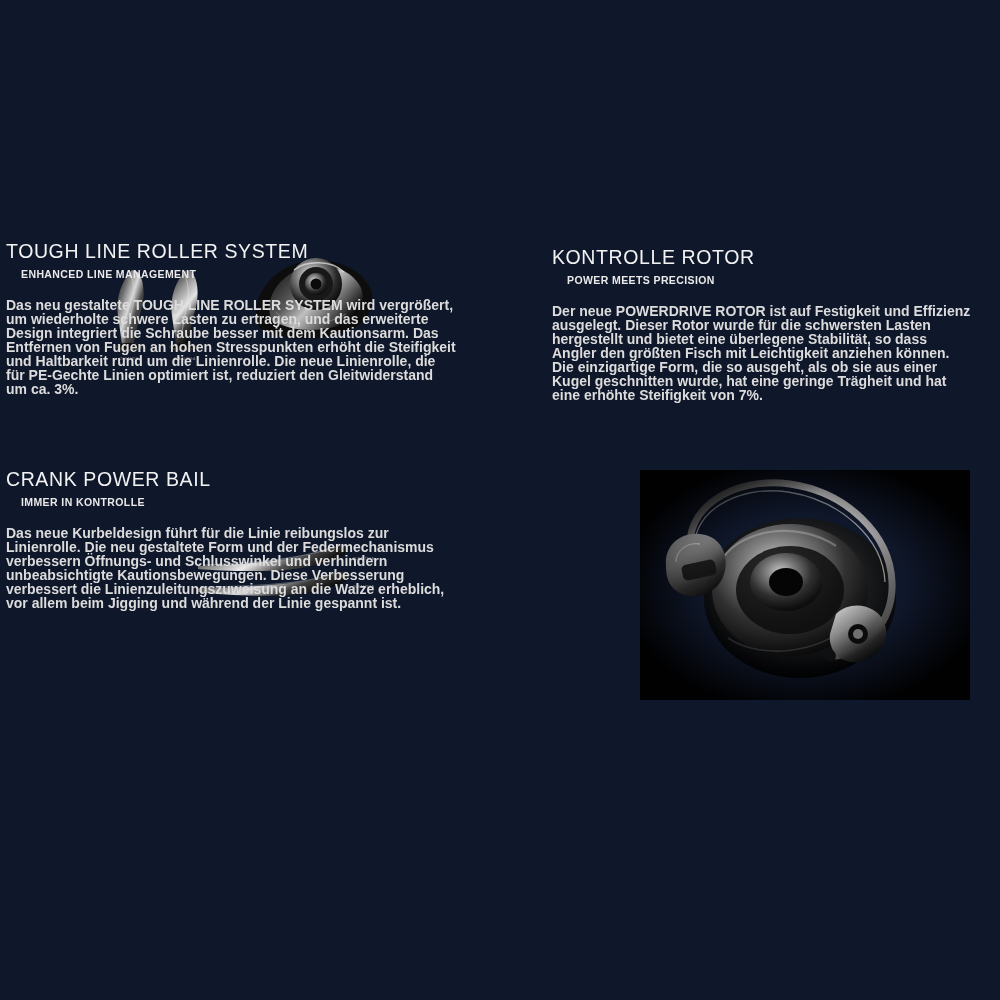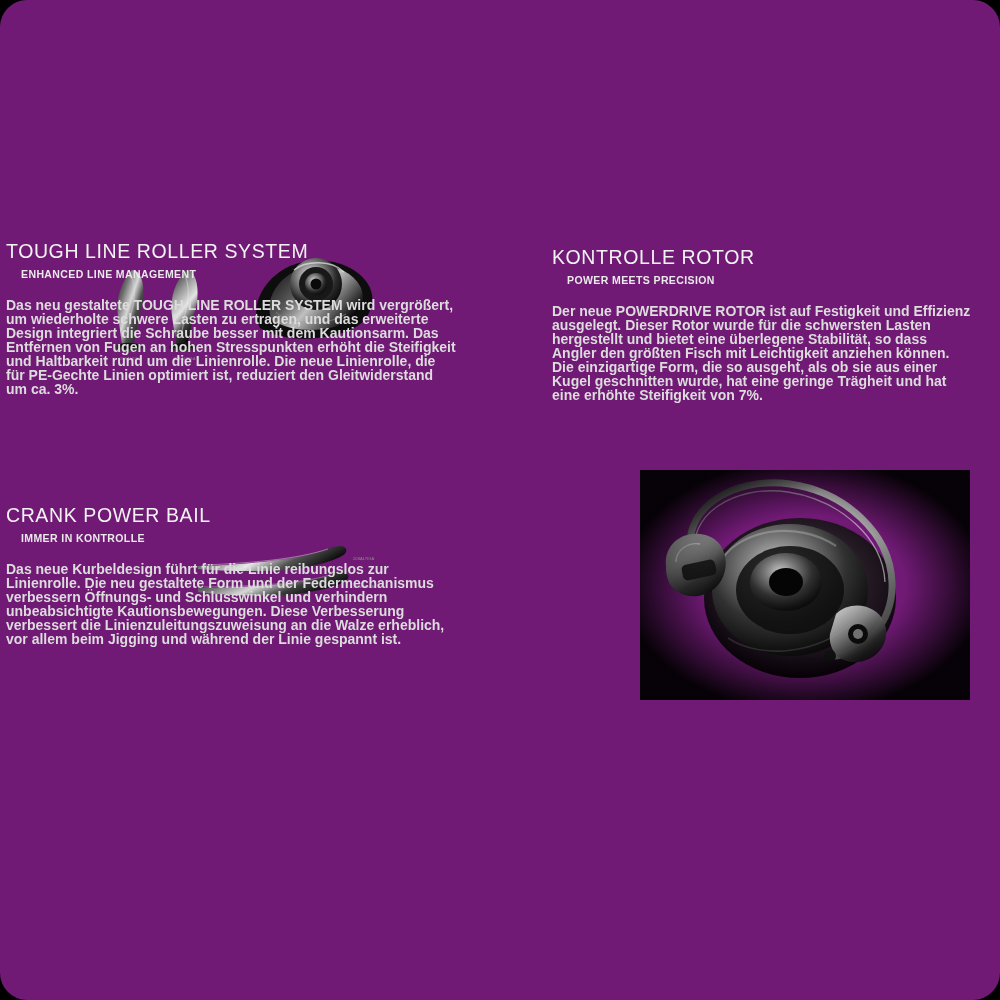--- a/index.html
+++ b/index.html
@@ -11,22 +11,21 @@
     width: 1000px;
     height: 1000px;
     overflow: hidden;
     font-family: "Liberation Sans", sans-serif;
     color: #e9e9e9;
     position: relative;
   }
   .page {
     position: absolute;
     inset: 0;
-    background: #701a75;
-    border-radius: 27px;
+    background: #0f172a;
   }
 
   
   .col-left {
     position: absolute;
     left: 6px;
     top: 240px;
     width: 450px;
   }
   .col-right {
@@ -264,21 +263,21 @@
   </div>
 
   <div class="col-left">
 
     <section>
       <h2 class="block-title">TOUGH LINE ROLLER SYSTEM</h2>
       <div class="block-sub">ENHANCED LINE MANAGEMENT</div>
       <p class="body">Das neu gestaltete TOUGH LINE ROLLER SYSTEM wird vergrößert, um wiederholte schwere Lasten zu ertragen, und das erweiterte Design integriert die Schraube besser mit dem Kautionsarm. Das Entfernen von Fugen an hohen Stresspunkten erhöht die Steifigkeit und Haltbarkeit rund um die Linienrolle. Die neue Linienrolle, die für PE-Gechte Linien optimiert ist, reduziert den Gleitwiderstand um ca. 3%.</p>
     </section>
 
-    <section style="margin-top:108px;">
+    <section style="margin-top:72px;">
       <h2 class="block-title">CRANK POWER BAIL</h2>
       <div class="block-sub">IMMER IN KONTROLLE</div>
       <p class="body">Das neue Kurbeldesign führt für die Linie reibungslos zur Linienrolle. Die neu gestaltete Form und der Federmechanismus verbessern Öffnungs- und Schlusswinkel und verhindern unbeabsichtigte Kautionsbewegungen. Diese Verbesserung verbessert die Linienzuleitungszuweisung an die Walze erheblich, vor allem beim Jigging und während der Linie gespannt ist.</p>
     </section>
 
   </div>
 
   <div class="col-right">
     <section>
       <h2 class="block-title">KONTROLLE ROTOR</h2>

